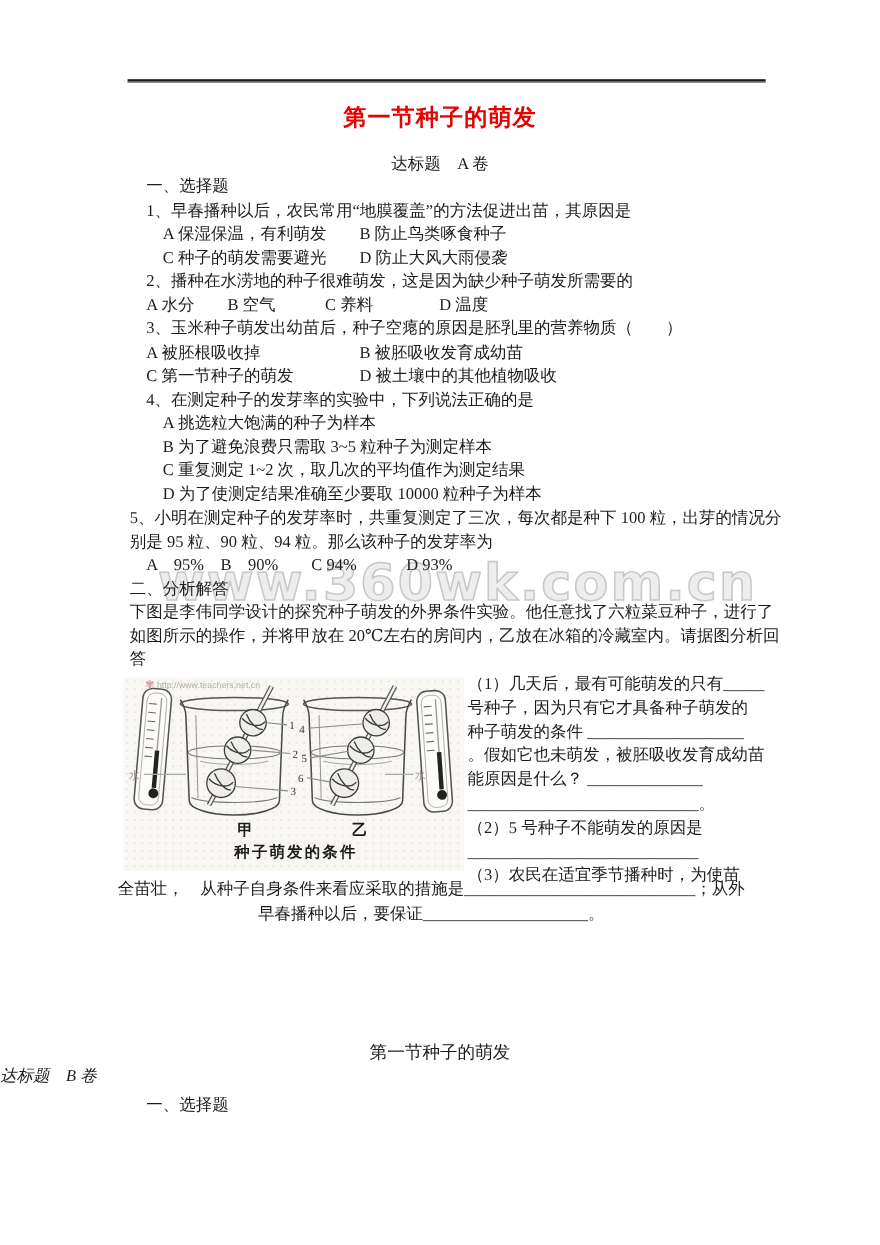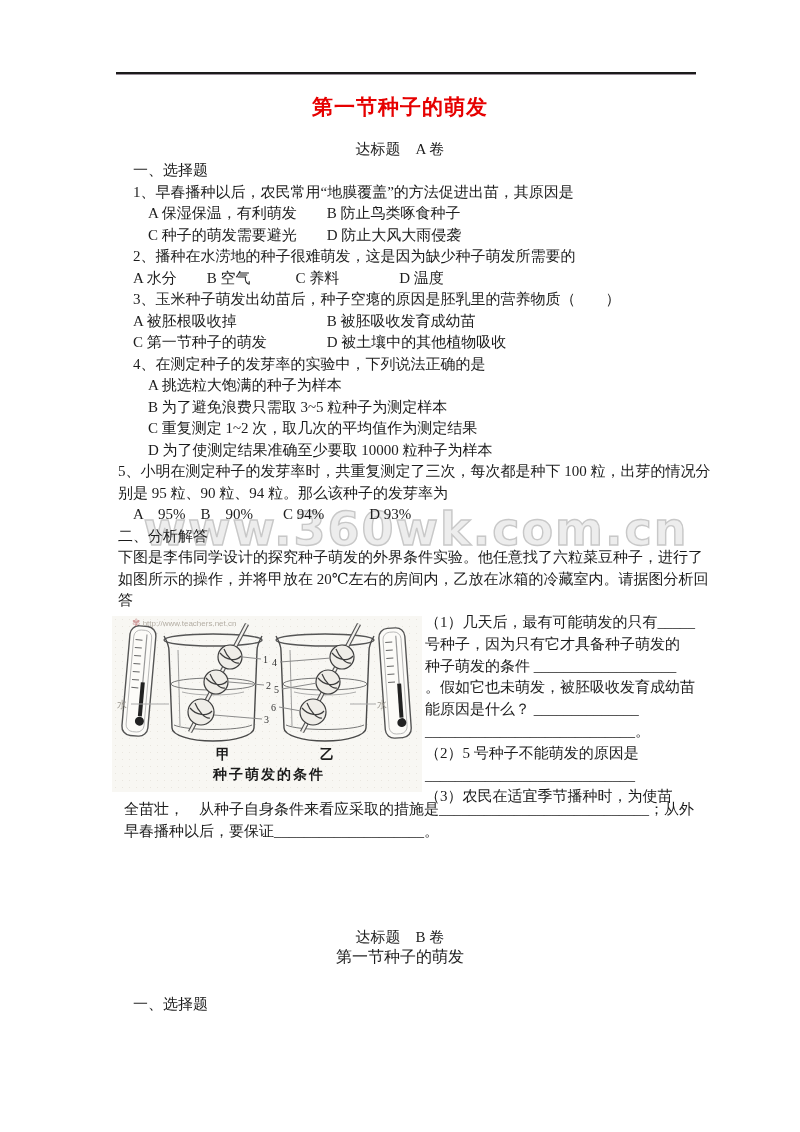--- a/index.html
+++ b/index.html
@@ -38,31 +38,31 @@
     color:#b3ada3; white-space:nowrap; z-index:3;
   }
   .figure-credit .flower{color:#cf9a9a; font-size:10px;}
   .figure svg{position:absolute; left:0; top:0;}
   .right-col{
     position:absolute; left:425px; top:612px; width:268px;
     font-size:15px; z-index:2;
   }
   .right-col .line{height:21.8px; line-height:21.8px; white-space:pre;}
   .tail{
-    position:absolute; left:124px; top:799px; width:580px;
-    font-size:15px; z-index:2;
+    position:absolute; left:102px; top:799px; width:580px;
+    font-size:15px; z-index:2;text-align:center;
   }
   .tail .line{height:21.5px; line-height:21.5px; white-space:pre;}
   .title-b{
     position:absolute; left:0; top:947px; width:100%; text-align:center;
     font-size:16px; z-index:2;
   }
   .subtitle-b{
-    position:absolute; left:0; top:928px; width:100%; text-align:center;
-    font-size:15px; z-index:2;
+    position:absolute; left:0; top:969px; width:100%; text-align:left;
+    font-size:15px; z-index:2;font-style:italic;
   }
   .heading-b{
     position:absolute; left:118px; top:995px; font-size:15px; white-space:pre; z-index:2;
   }
   .page-watermark{
     position:absolute; left:128px; top:502px; width:576px;
     font-family:"DejaVu Sans","Liberation Sans",sans-serif;
     font-size:46px; font-weight:bold; letter-spacing:2px;
     text-align:center; white-space:nowrap;
     color:rgba(210,210,210,0.40);

